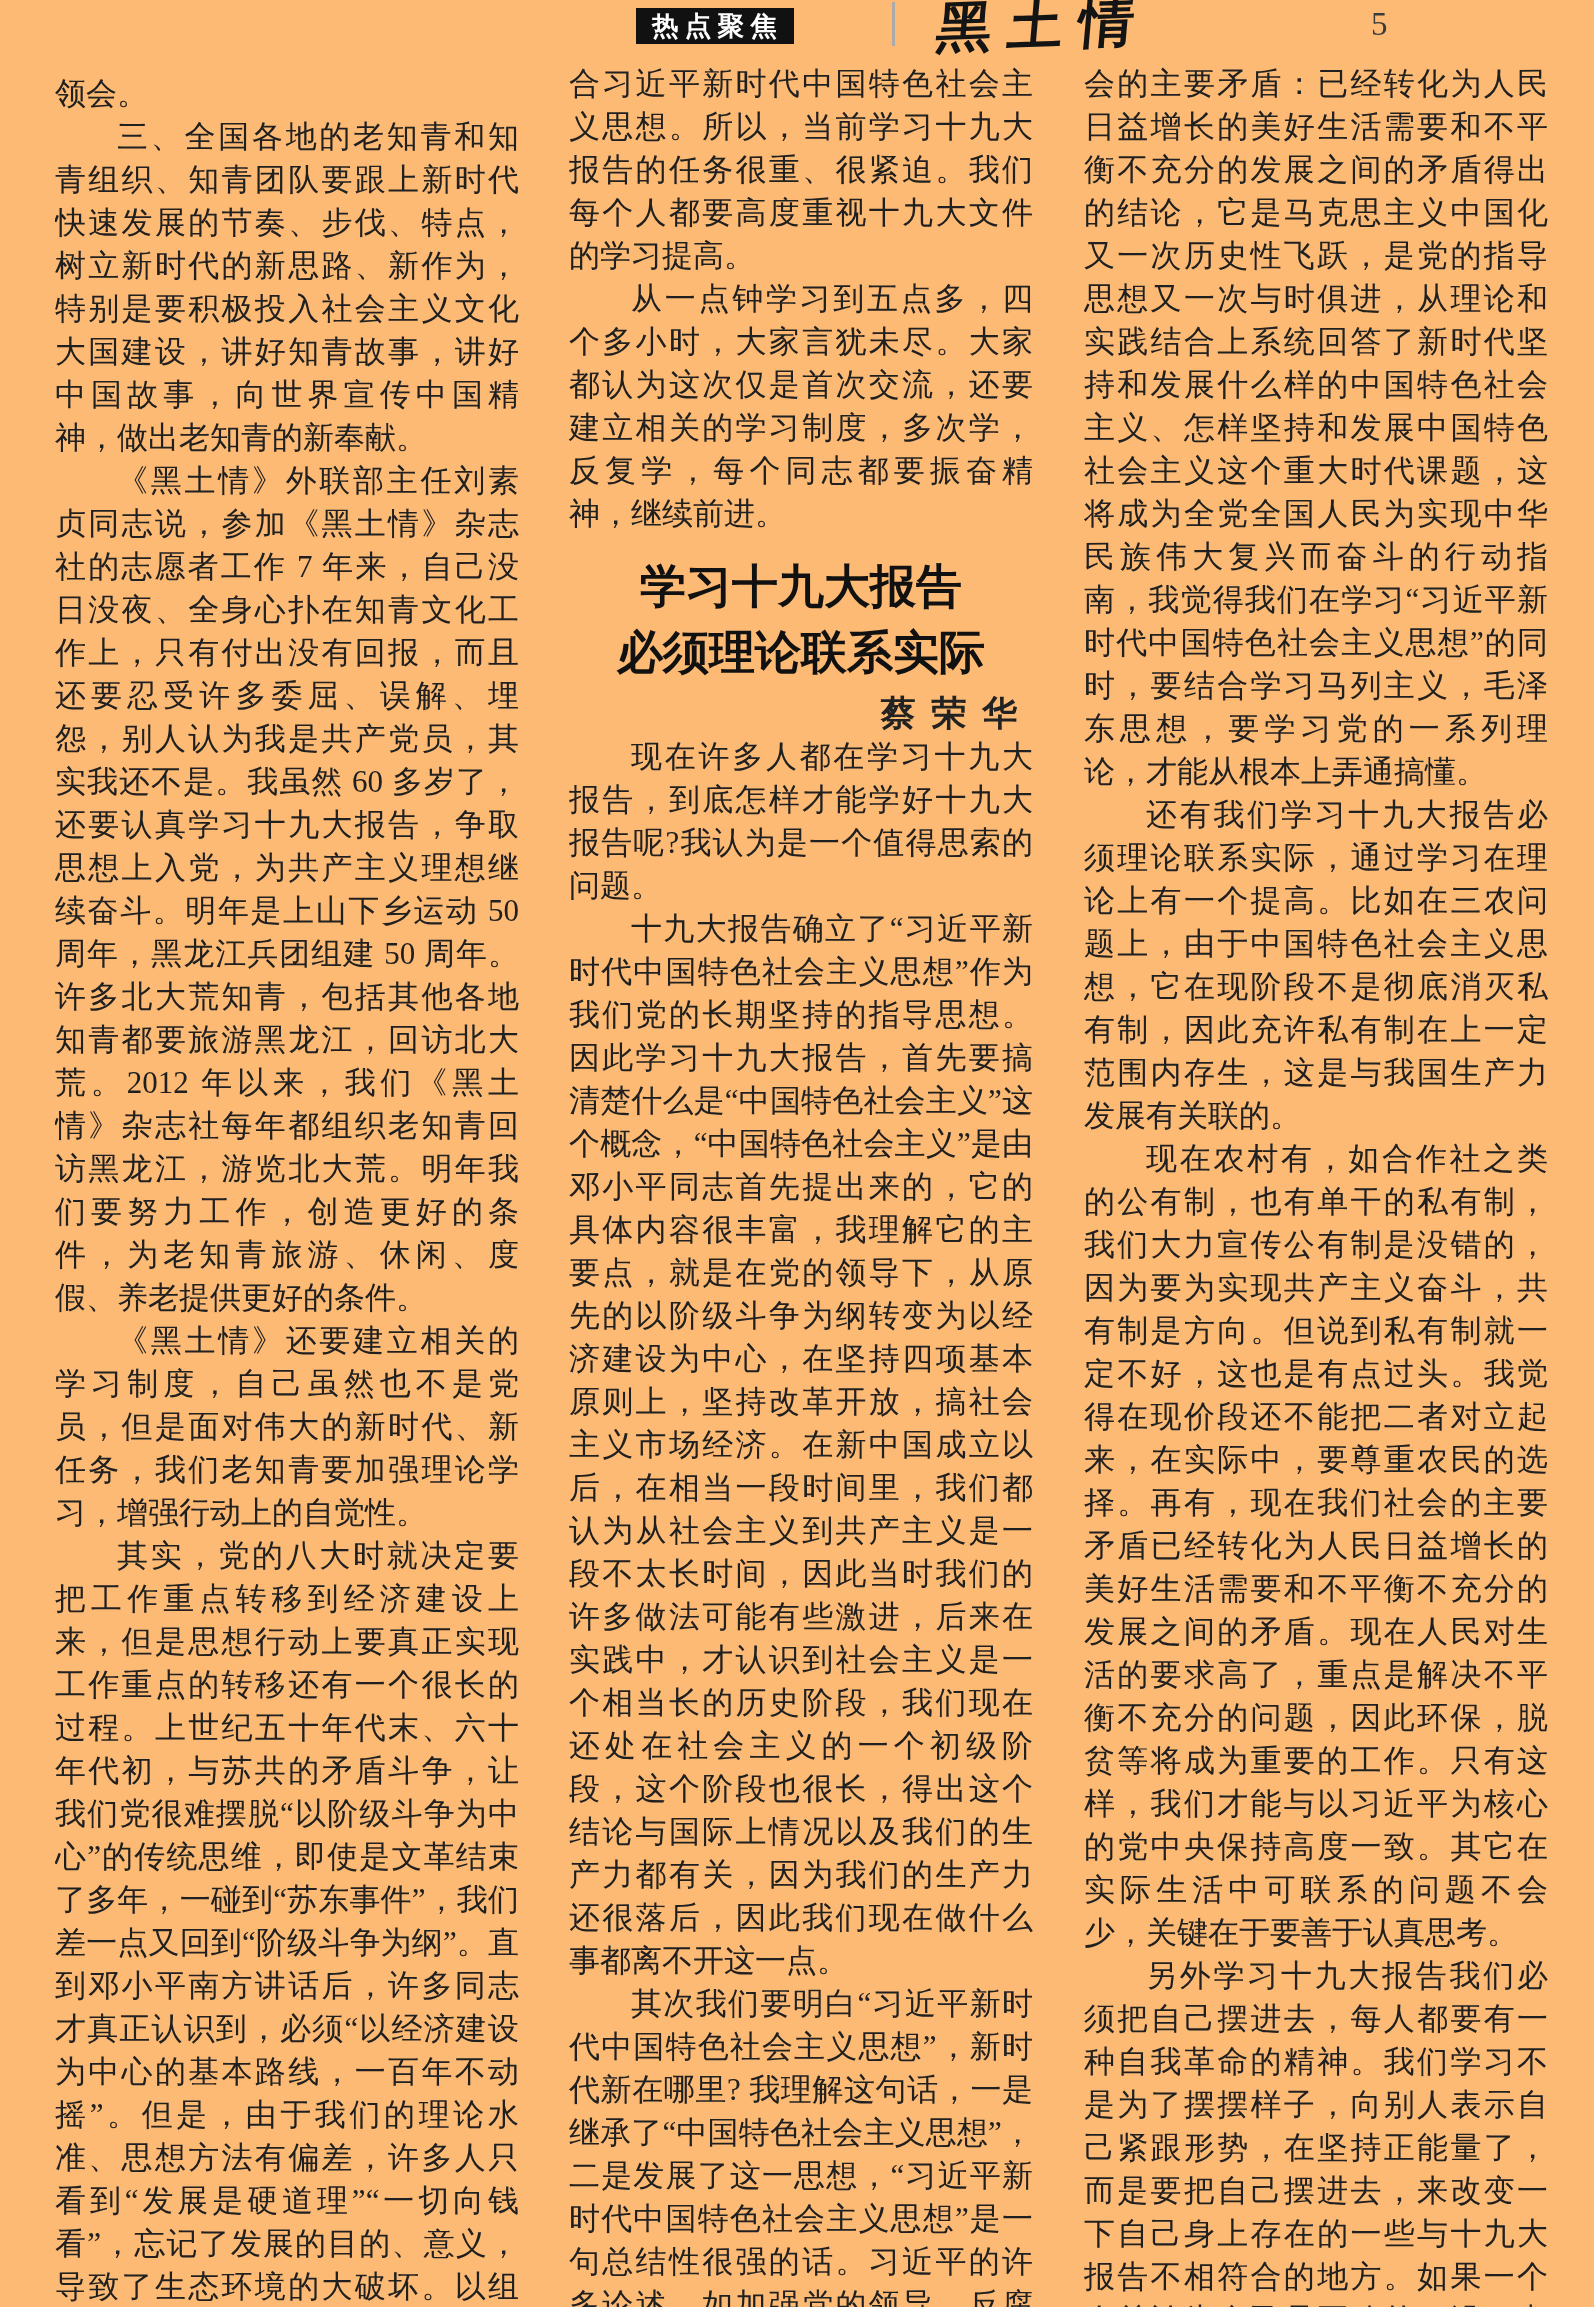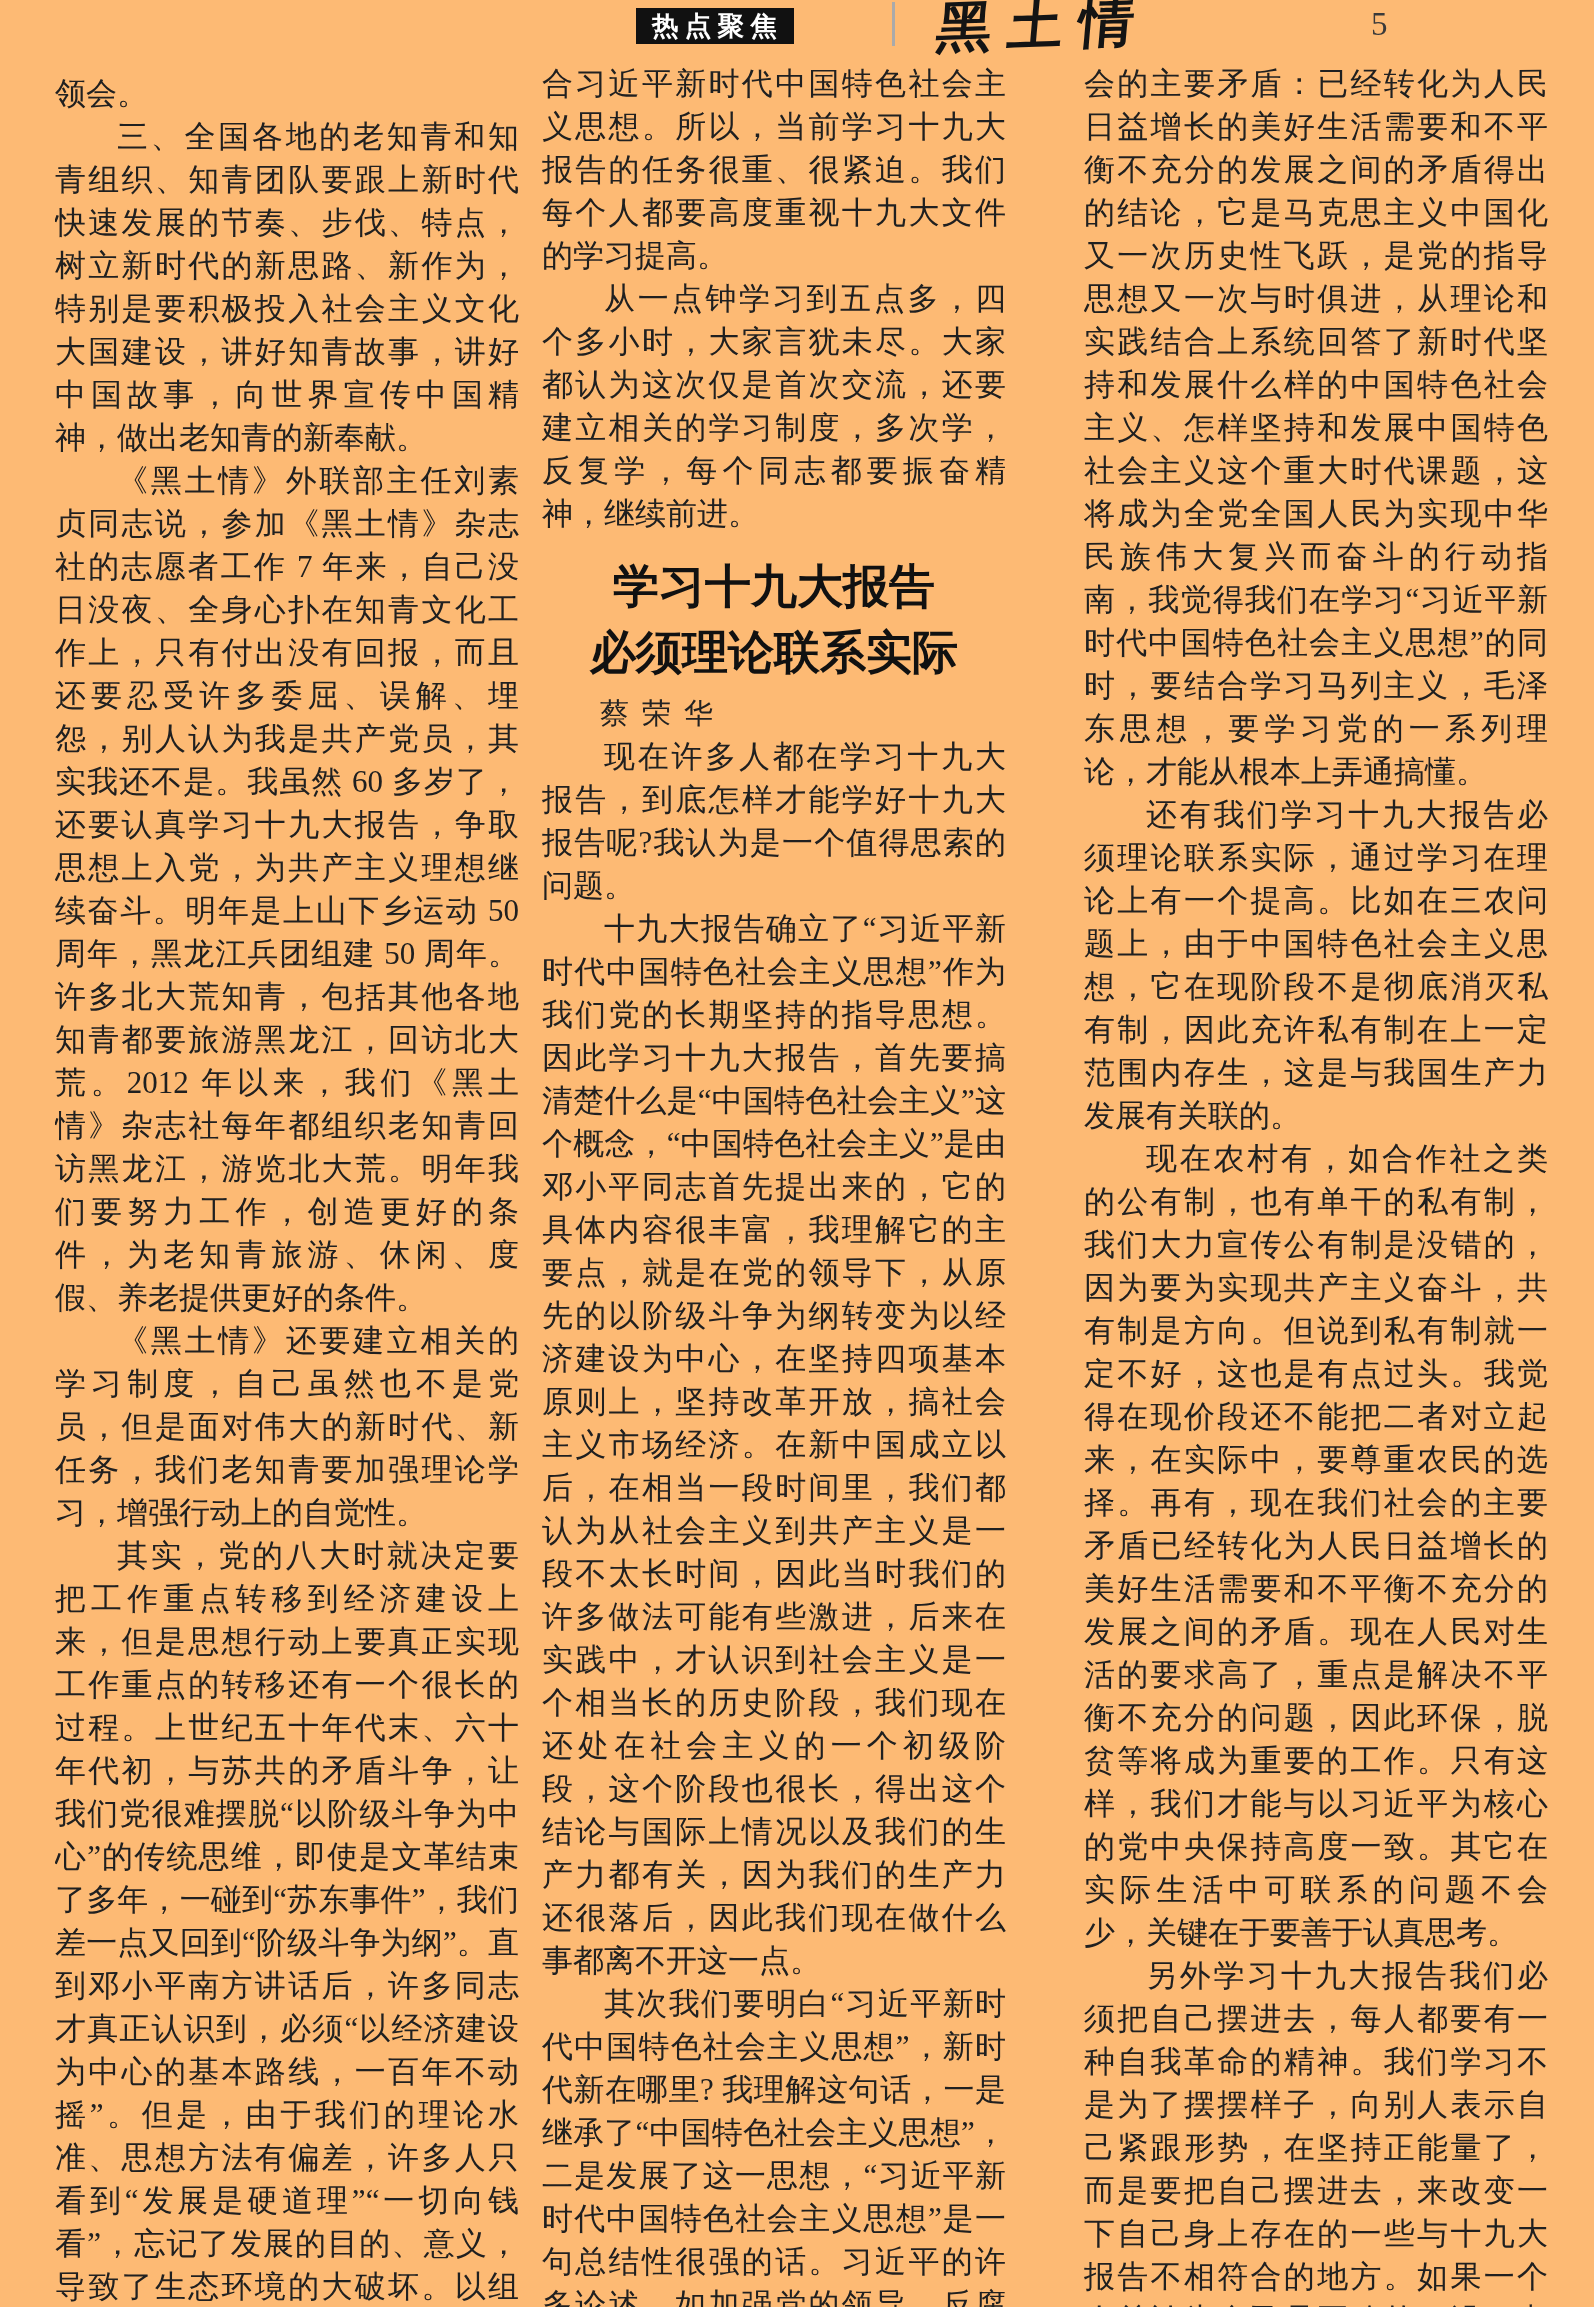--- a/index.html
+++ b/index.html
@@ -40,37 +40,38 @@
   .col{
     position:absolute;top:62px;bottom:0;
     width:464px;
     font-size:31px;line-height:43px;
     text-align:justify;
     word-break:break-all;
     overflow:hidden;
     color:#202020;
   }
   .col1{left:55px;margin-top:10px;}
-  .col2{left:542px;}
+  .col2{left:569px;}
   .col3{left:1084px;}
   .col p{margin:0;text-indent:2em;}
   .col p.cont{text-indent:0;}
   .article-title{
     margin:18px 0 7px;
     font-family:"Liberation Sans","DejaVu Sans",sans-serif;
     font-weight:bold;font-size:46px;line-height:66px;
     text-align:center;text-indent:0;
     color:#111;
     word-break:keep-all;
   }
   .article-author{
     margin:10.6px 0 25px;
-    text-align:left;text-indent:0;
-    font-size:29px;letter-spacing:0.45em;
+    text-align:right;text-indent:0;
+    font-size:35px;letter-spacing:0.45em;
     color:#222;
+    font-weight:bold;
   }
 </style>
 </head>
 <body>
 
 <div class="page">
 
   <div class="section-badge">热点聚焦</div>
 
   <div class="header-divider"></div>

